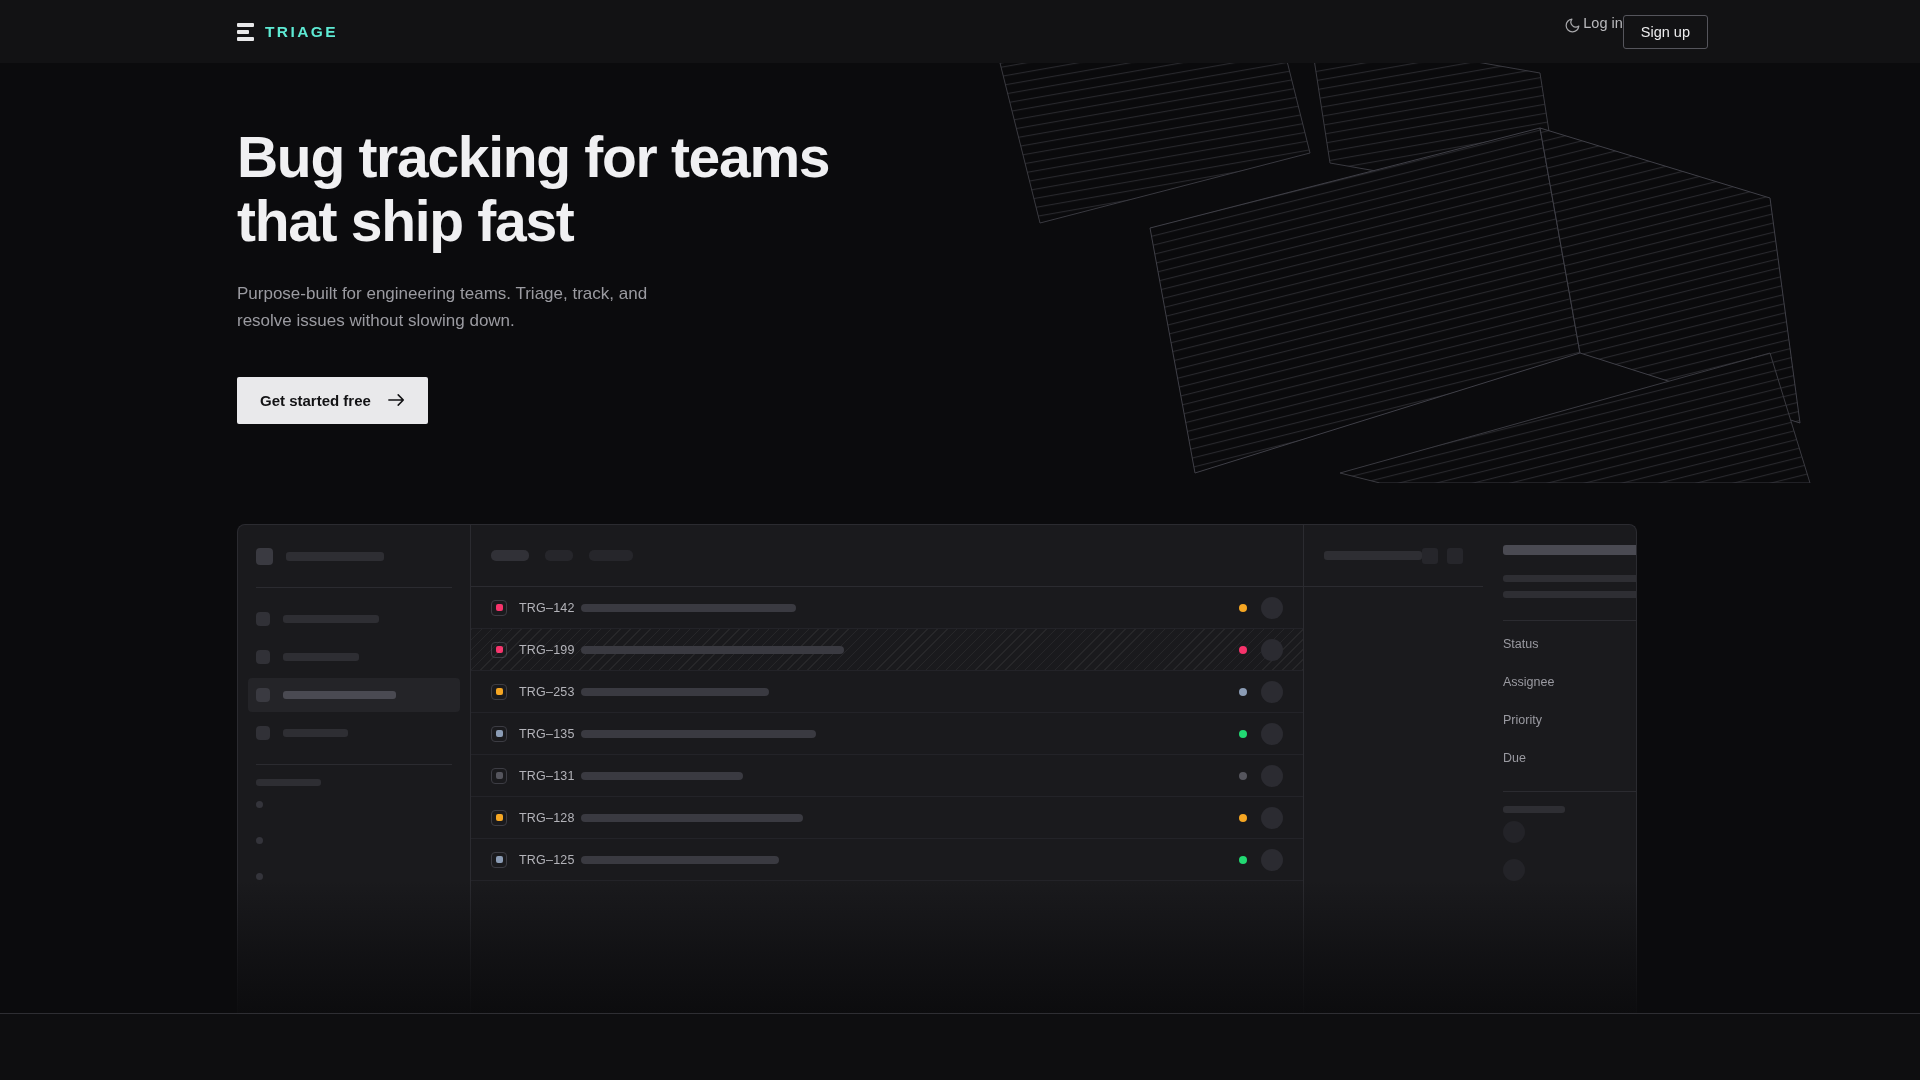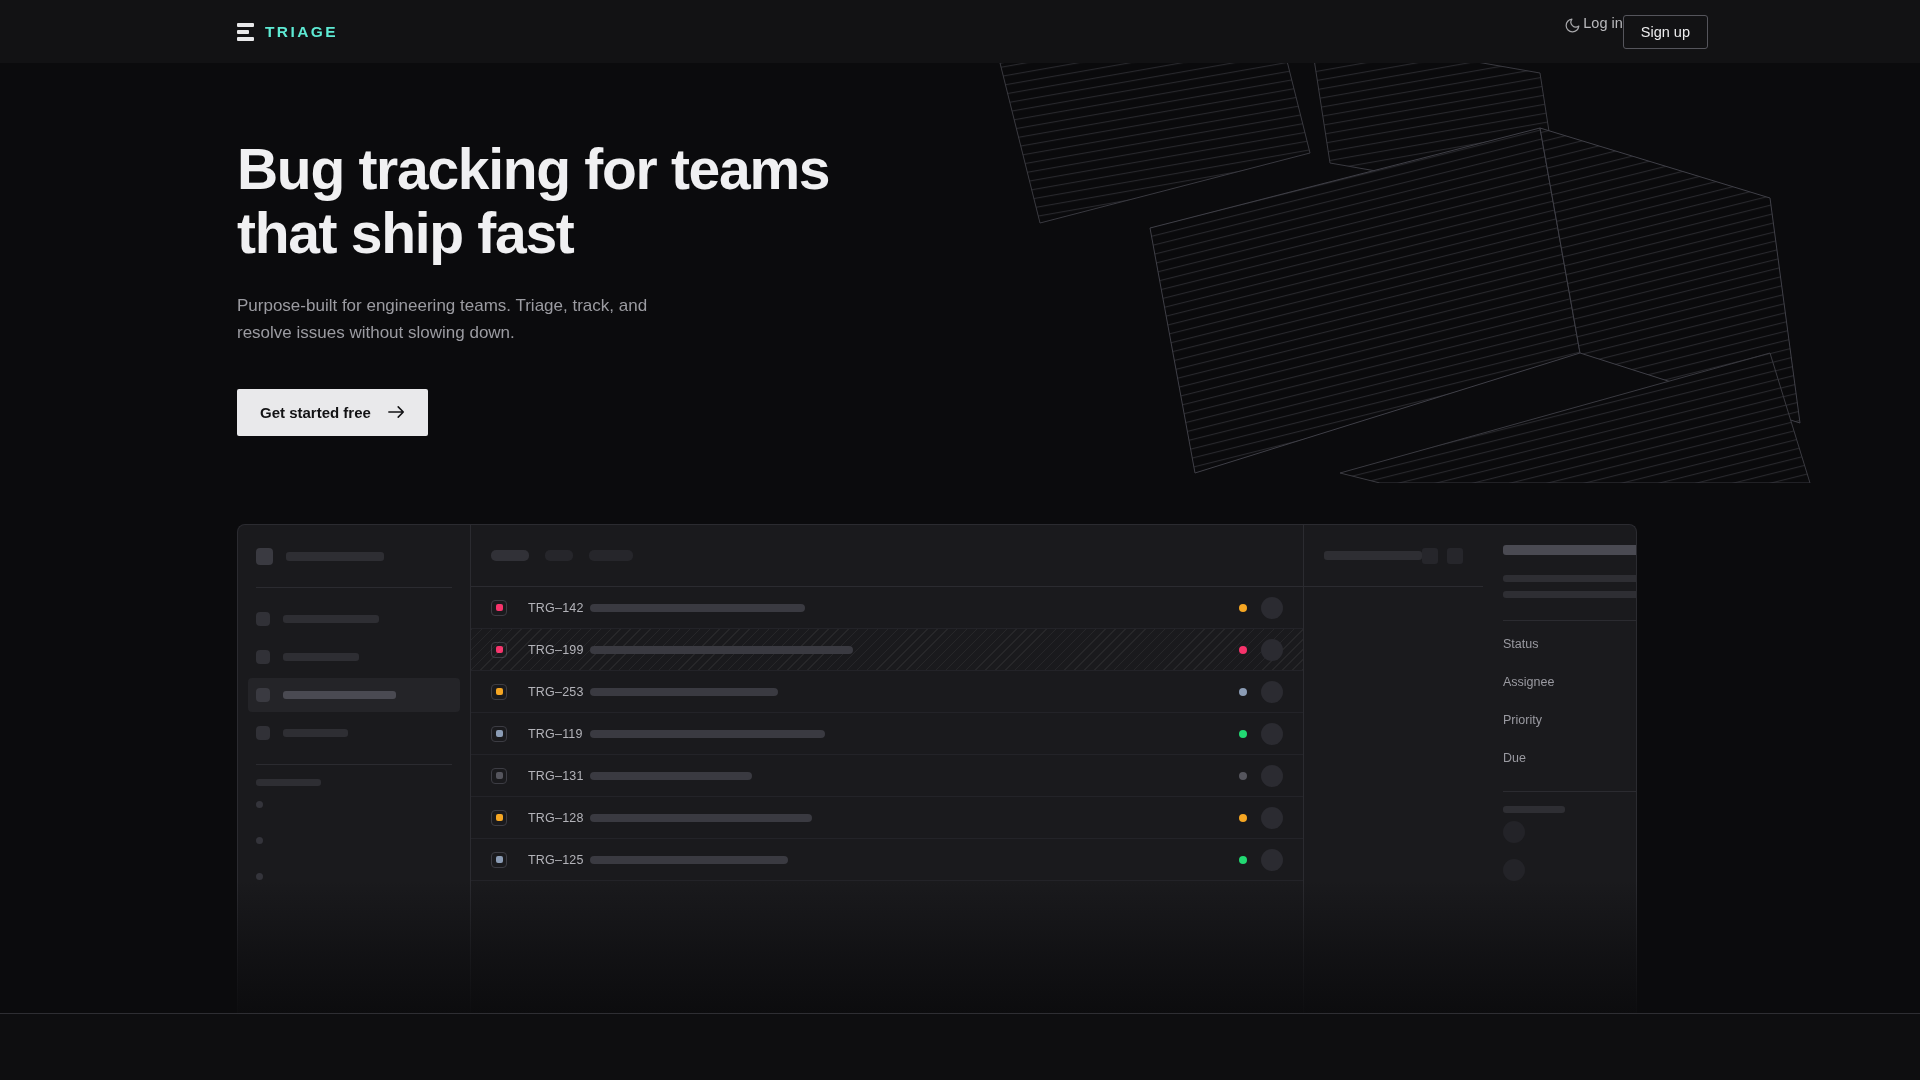--- a/index.html
+++ b/index.html
@@ -95,21 +95,21 @@
     width: 1920px;
     height: 450px;
     overflow: hidden;
   }
   .hero-art {
     position: absolute;
     top: -30px; left: 980px;
     width: 940px; height: 450px;
     pointer-events: none;
   }
-  .hero-copy { position: absolute; left: 237px; top: 74px; }
+  .hero-copy { position: absolute; left: 237px; top: 62px; }
   .headline {
     color: #f0f0f2;
     font-size: 57px;
     line-height: 1.13;
     font-weight: 700;
     letter-spacing: -1.3px;
     white-space: pre-line;
   }
   .subhead {
     margin-top: 27px;
@@ -215,21 +215,21 @@
     pointer-events: none;
   }
   .badge {
     width: 16px; height: 16px; flex: none;
     border: 1px solid #3c3c43;
     border-radius: 4px;
     display: flex; align-items: center; justify-content: center;
   }
   .badge i { width: 7px; height: 7px; border-radius: 2px; display: block; }
   .row-id {
-    margin-left: 21px;
+    margin-left: 12px;
     width: 62px; flex: none;
     color: #b3b3b9;
     font-size: 12.5px;
     letter-spacing: .2px;
     position: relative;
   }
   .row-title { height: 8px; border-radius: 4px; background: #3a3a41; position: relative; }
   .row-spacer { flex: 1 1 auto; }
   .row-status { width: 8px; height: 8px; border-radius: 50%; flex: none; margin-right: 14px; position: relative; }
   .row-avatar { width: 22px; height: 22px; border-radius: 50%; background: #2b2b31; flex: none; position: relative; }
@@ -443,21 +443,21 @@
         <span class="row-title" style="width:188px"></span>
         <span class="row-spacer"></span>
         <span class="row-status" style="background:#8b9cb5"></span>
         <span class="row-avatar"></span>
       </div>
 
       <div class="row">
         <span class="badge">
             <i style="background:#8b9cb5"></i>
           </span>
-        <span class="row-id">TRG–119</span>
+        <span class="row-id">TRG–135</span>
         <span class="row-title" style="width:235px"></span>
         <span class="row-spacer"></span>
         <span class="row-status" style="background:#22d973"></span>
         <span class="row-avatar"></span>
       </div>
 
       <div class="row">
         <span class="badge">
             <i style="background:#55555d"></i>
           </span>

